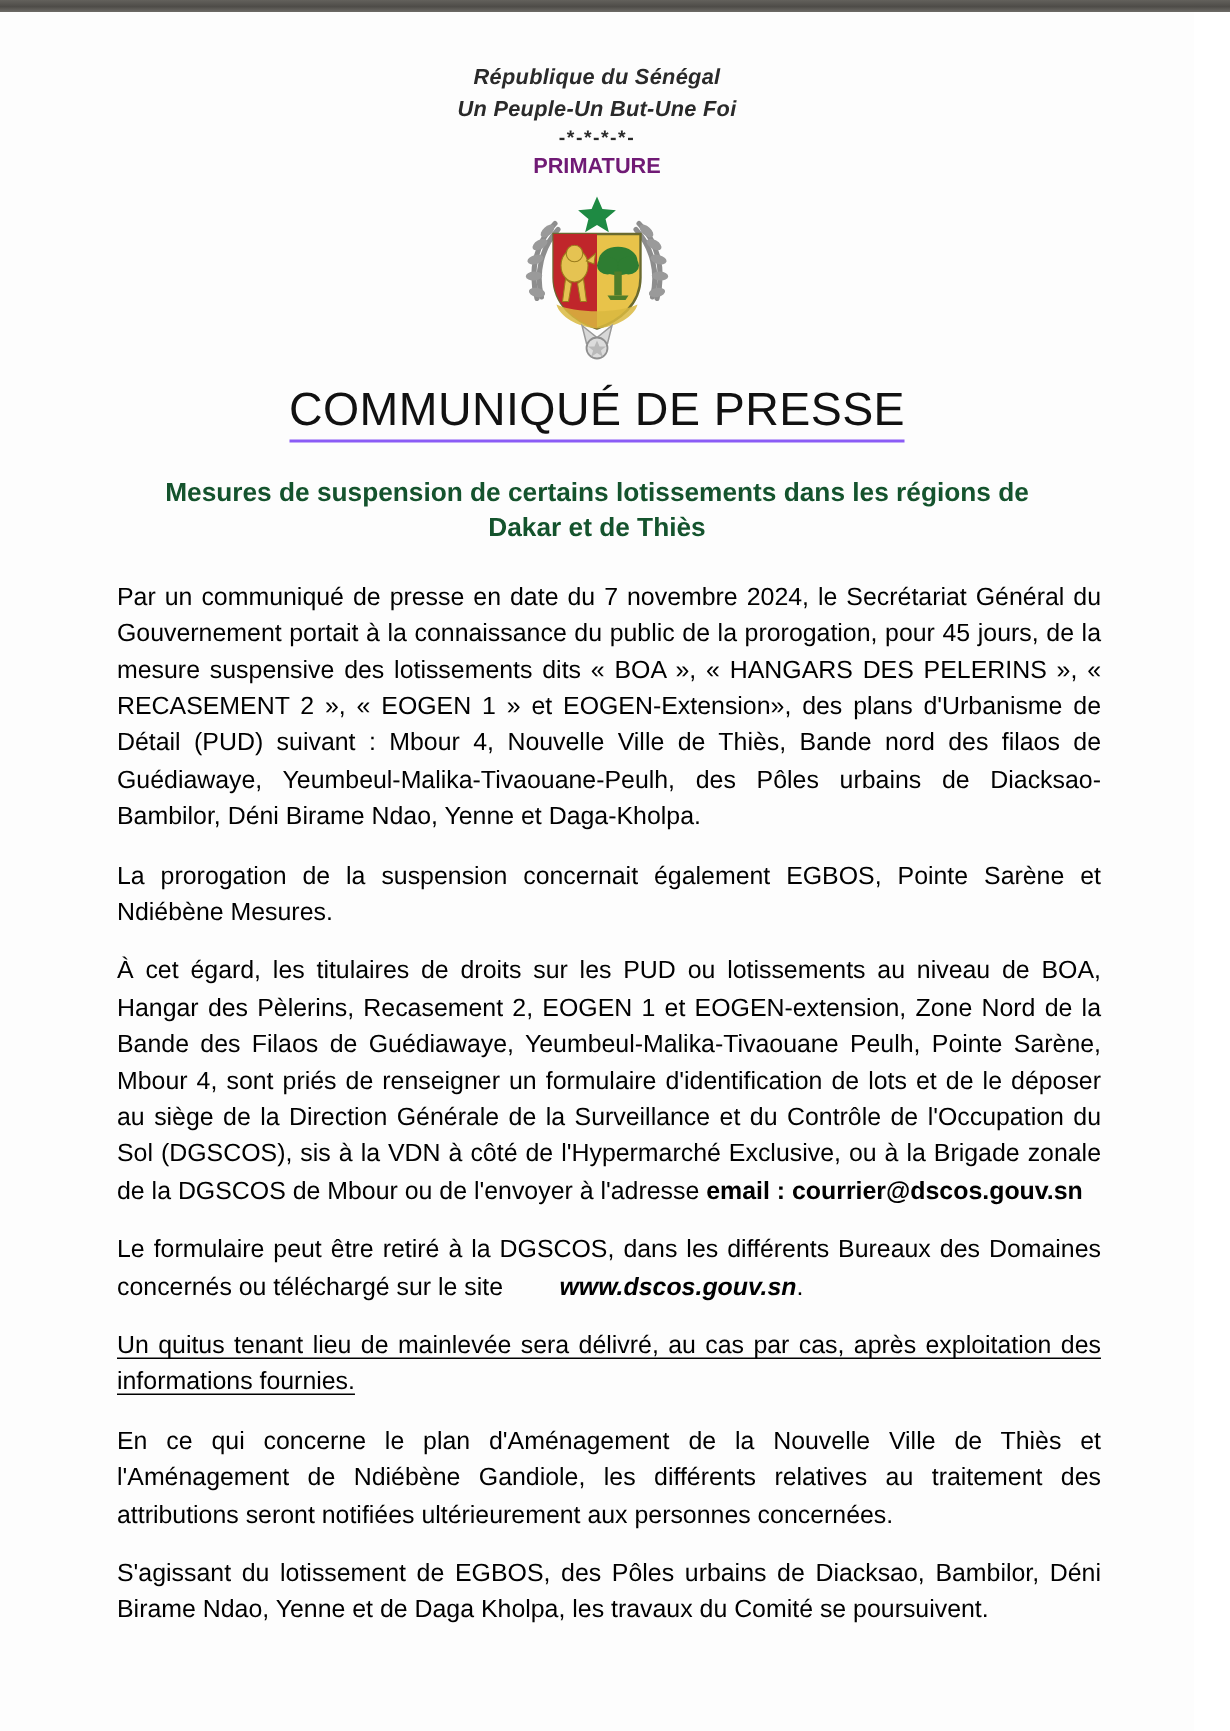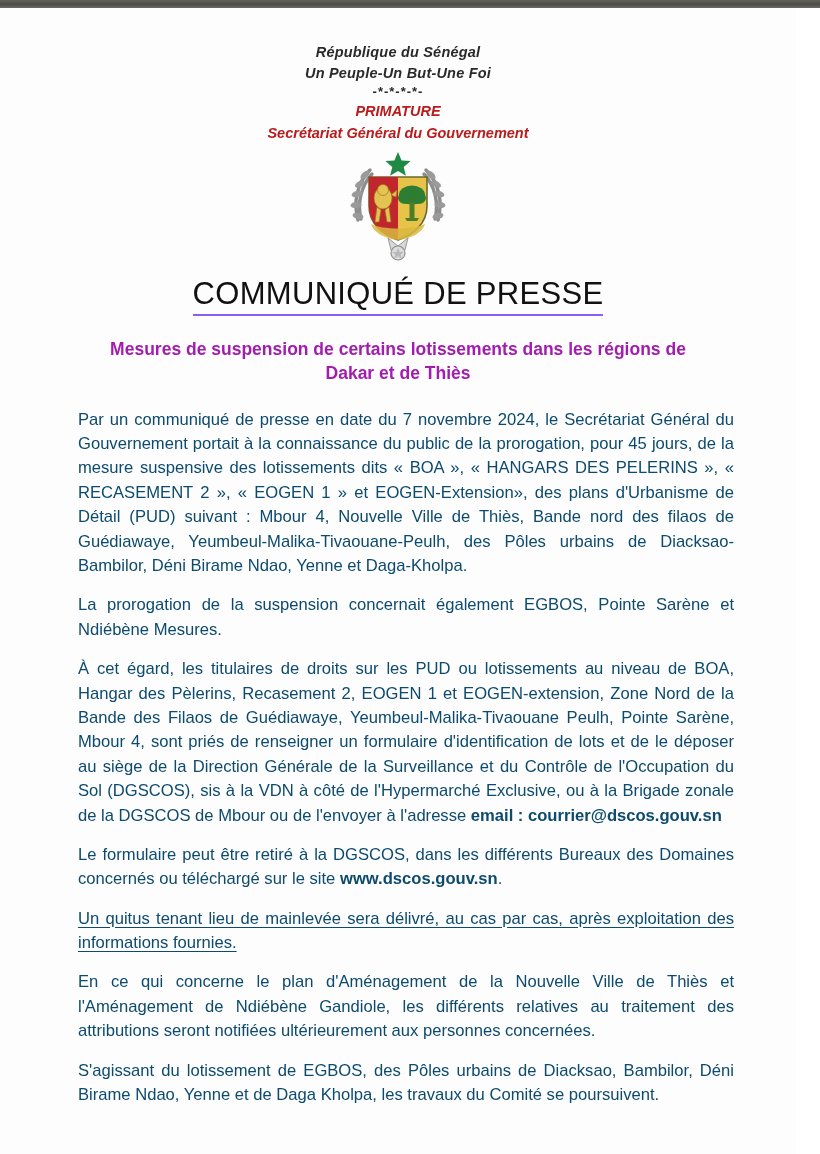--- a/index.html
+++ b/index.html
@@ -49,24 +49,23 @@
     line-height: 1.45;
   }
   .lh-sep {
     font-weight: bold;
     font-size: 13px;
     color: #2a2a2a;
     letter-spacing: 1px;
     line-height: 1.3;
   }
   .lh-primature {
-    font-style: italic;
     font-weight: bold;
     font-size: 14.5px;
-    color: #b91c1c;
+    color: #701a75;
     line-height: 1.5;
   }
 
   
   .emblem-wrap {
     display: flex;
     justify-content: center;
     margin-top: 6px;
     margin-bottom: 6px;
   }
@@ -85,60 +84,61 @@
   }
   .doc-title span {
     border-bottom: 2px solid #8b5cf6;
     padding-bottom: 3px;
   }
 
   .doc-subtitle {
     text-align: center;
     font-size: 17.5px;
     font-weight: bold;
-    color: #a21caf;
+    color: #14532d;
     line-height: 1.35;
     margin: 26px 84px 0 84px;
   }
 
   
   .body-text {
     margin: 0;
     padding: 22px 62px 0 78px;
   }
   .para {
     font-size: 16.6px;
     line-height: 1.47;
     text-align: justify;
-    color: #0c4a6e;
+    color: #000000;
     margin: 0 0 15px 0;
   }
   .para b { font-weight: bold; }
   .para .site {
     font-weight: bold;
+    font-style: italic;
+    margin-left: 33px;
   }
   .para-emph {
     font-weight: normal;
     text-decoration: underline;
     text-underline-offset: 3px;
   }
 </style>
 </head>
 <body>
 
 <div class="top-scan-bar"></div>
 
 <div class="page">
 
   <div class="letterhead">
     <div class="lh-line">République du Sénégal</div>
     <div class="lh-line">Un Peuple-Un But-Une Foi</div>
     <div class="lh-sep">-*-*-*-*-</div>
     <div class="lh-primature">PRIMATURE</div>
-    <div class="lh-primature">Secrétariat Général du Gouvernement</div>
   </div>
 
   <div class="emblem-wrap">
     <svg class="emblem" width="118" height="112" viewBox="0 0 118 112">
 
       <polygon points="59,2 62.6,10.4 71.6,11.1 64.7,17 66.9,25.8 59,21 51.1,25.8 53.3,17 46.4,11.1 55.4,10.4" fill="#1e8a43"></polygon>
 
       <g fill="none" stroke="#8d8d8d" stroke-width="3.4" stroke-linecap="round">
         <path d="M31,20 C18,33 14,52 19,70"></path>
         <path d="M33,24 C22,36 18,53 22,69"></path>

